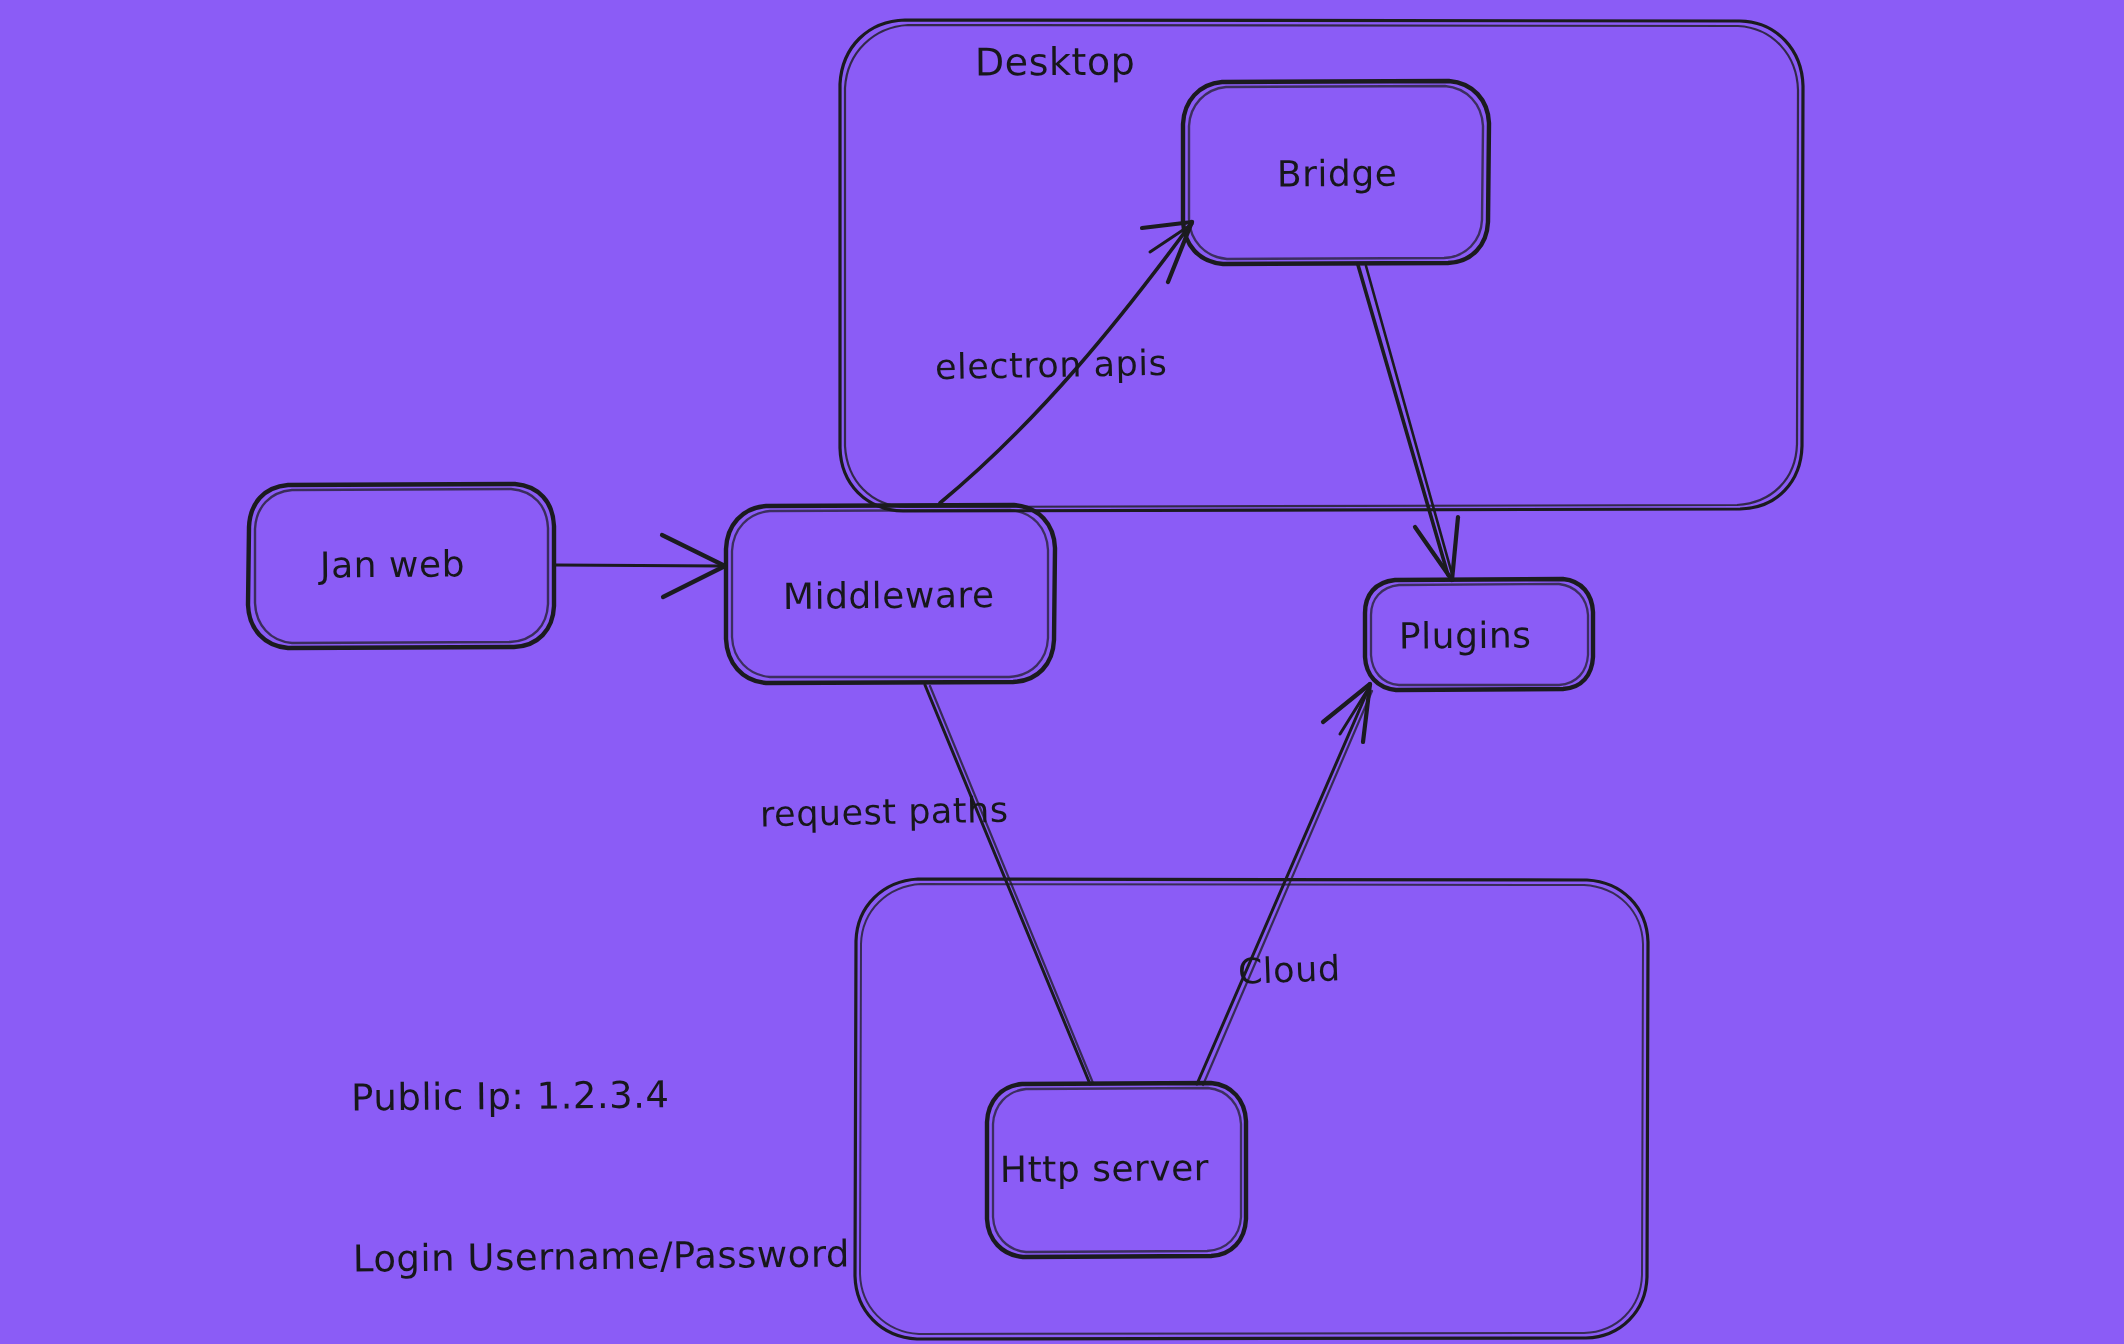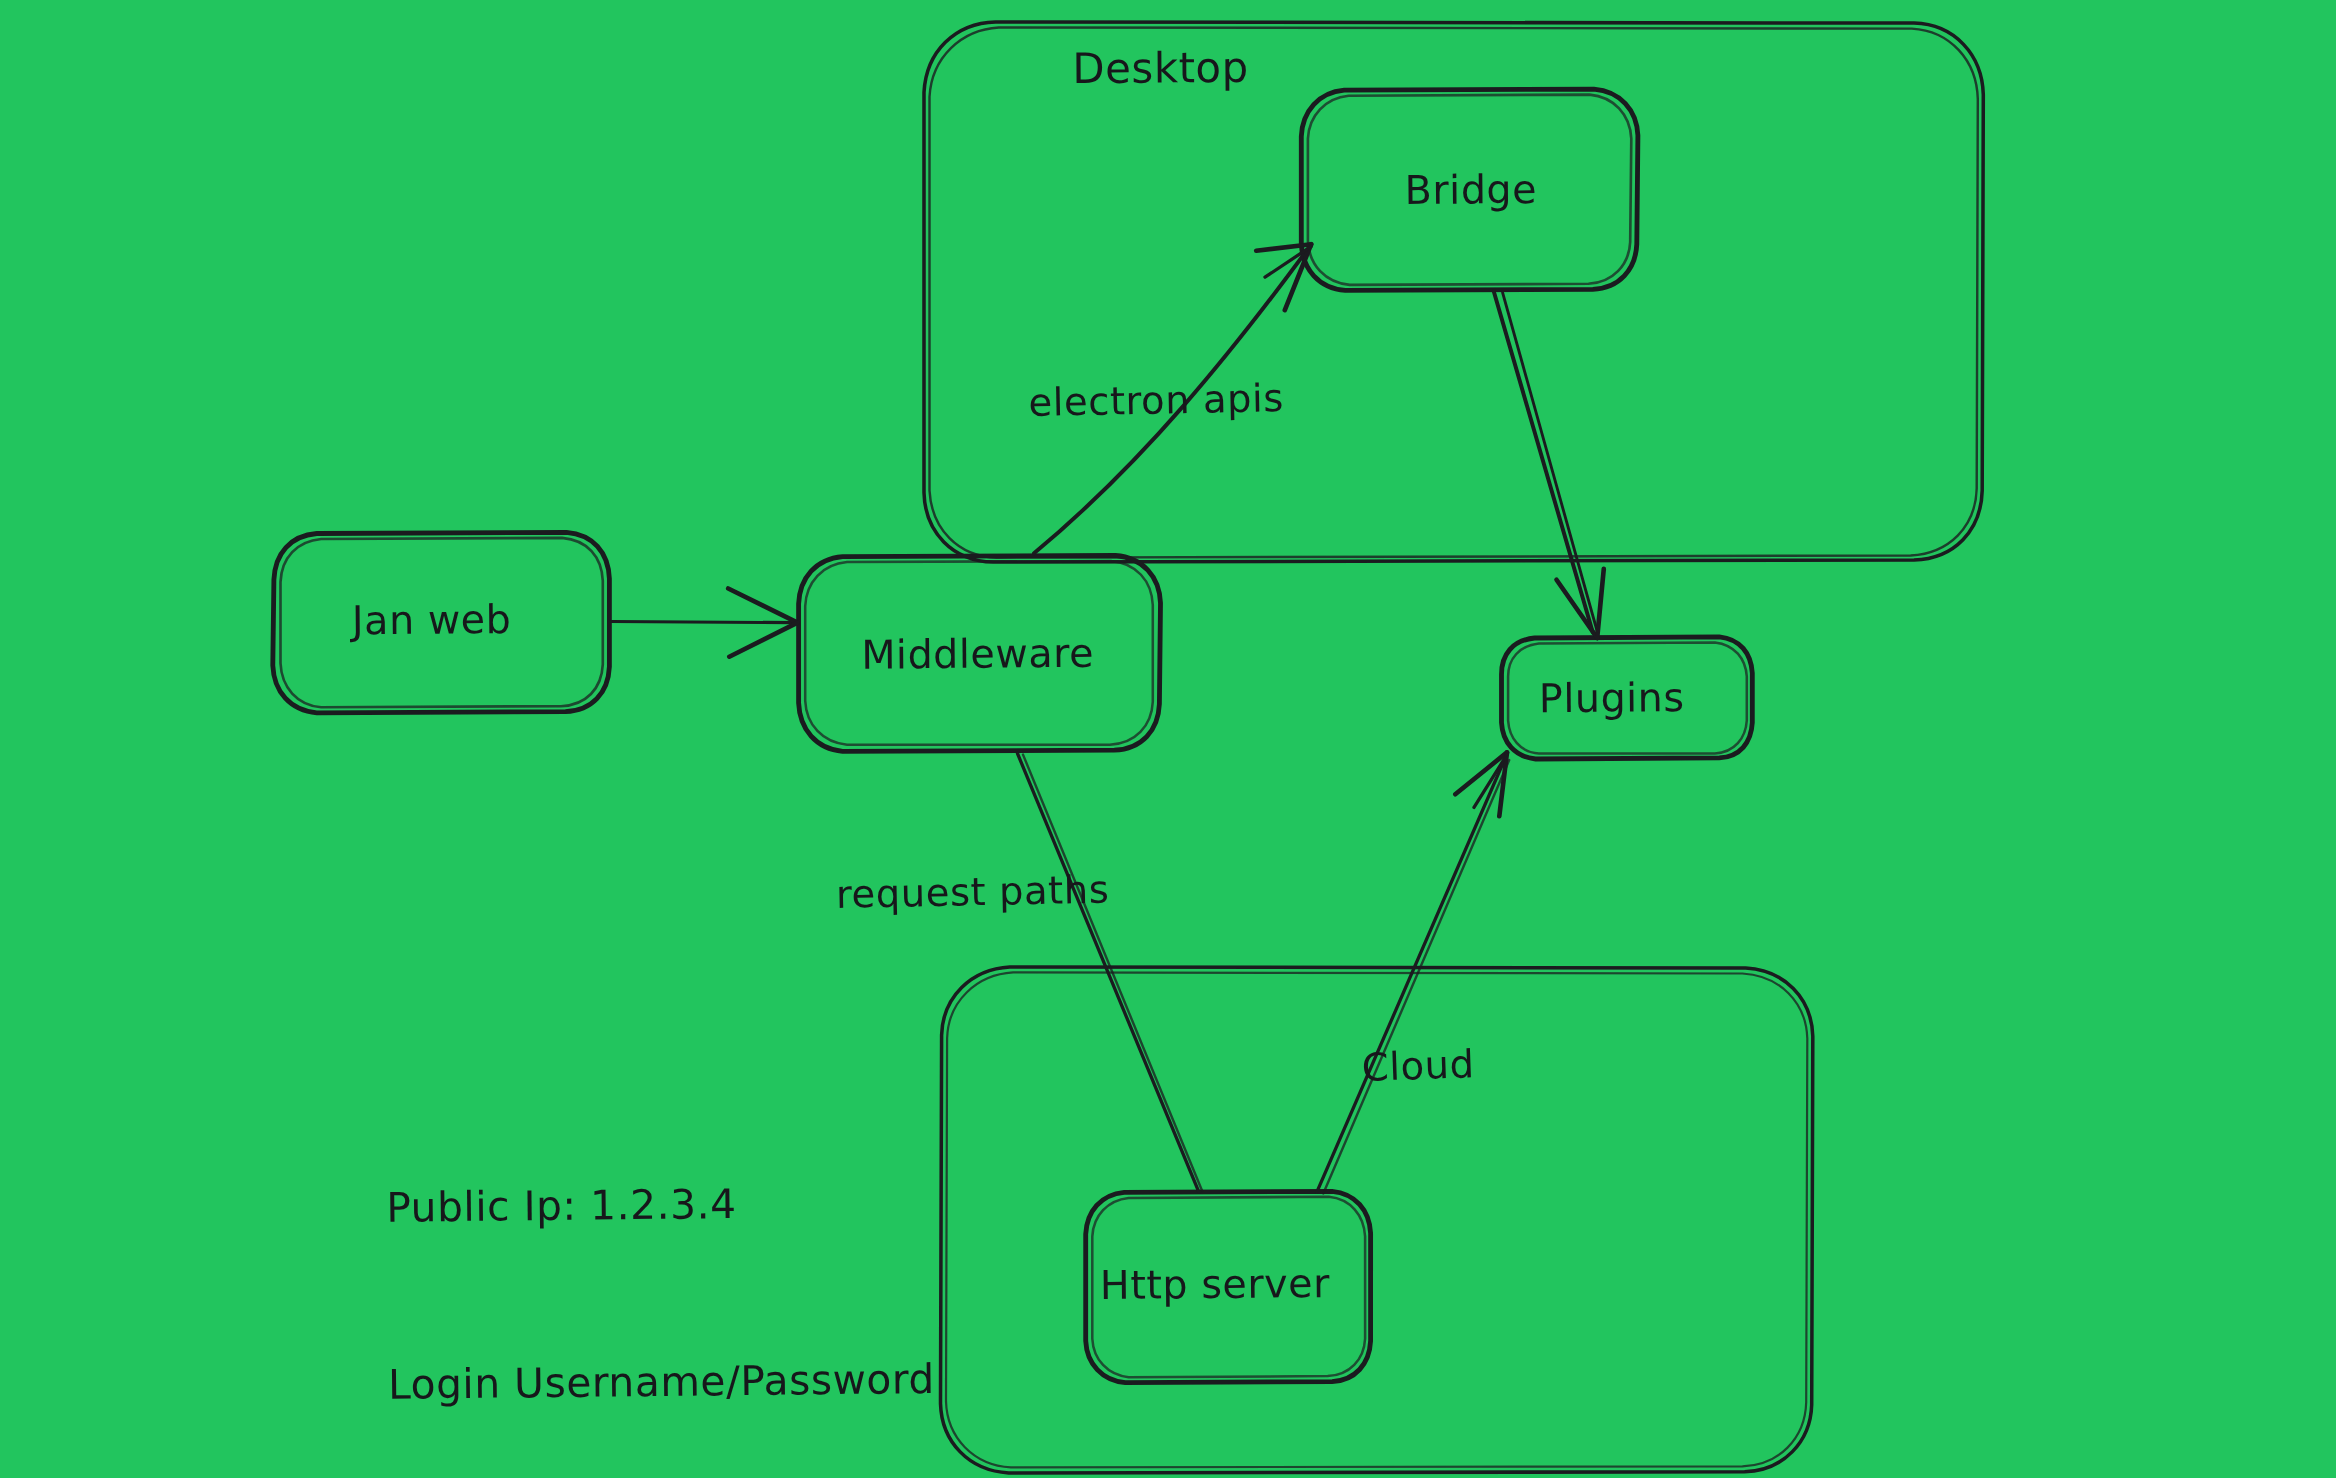--- a/index.html
+++ b/index.html
@@ -4,21 +4,21 @@
 <style>
   html, body {
     margin: 0;
     padding: 0;
     background: #ffffff;
   }
   #canvas-root {
     position: relative;
     width: 2124px;
     height: 1344px;
-    background: #22c55e;
+    background: #8b5cf6;
     overflow: hidden;
     font-family: "DejaVu Sans", sans-serif;
   }
   #diagram-svg {
     position: absolute;
     inset: 0;
     width: 2124px;
     height: 1344px;
     display: block;
   }

